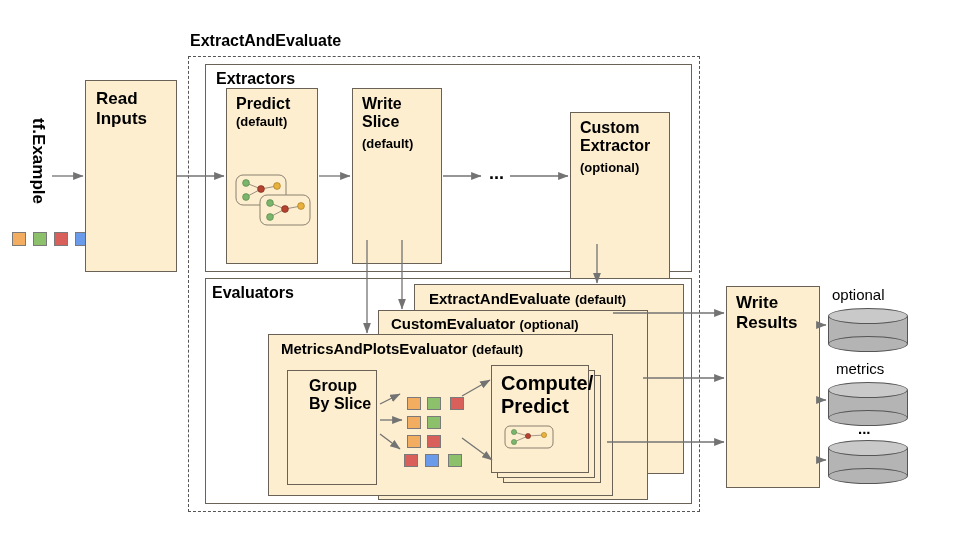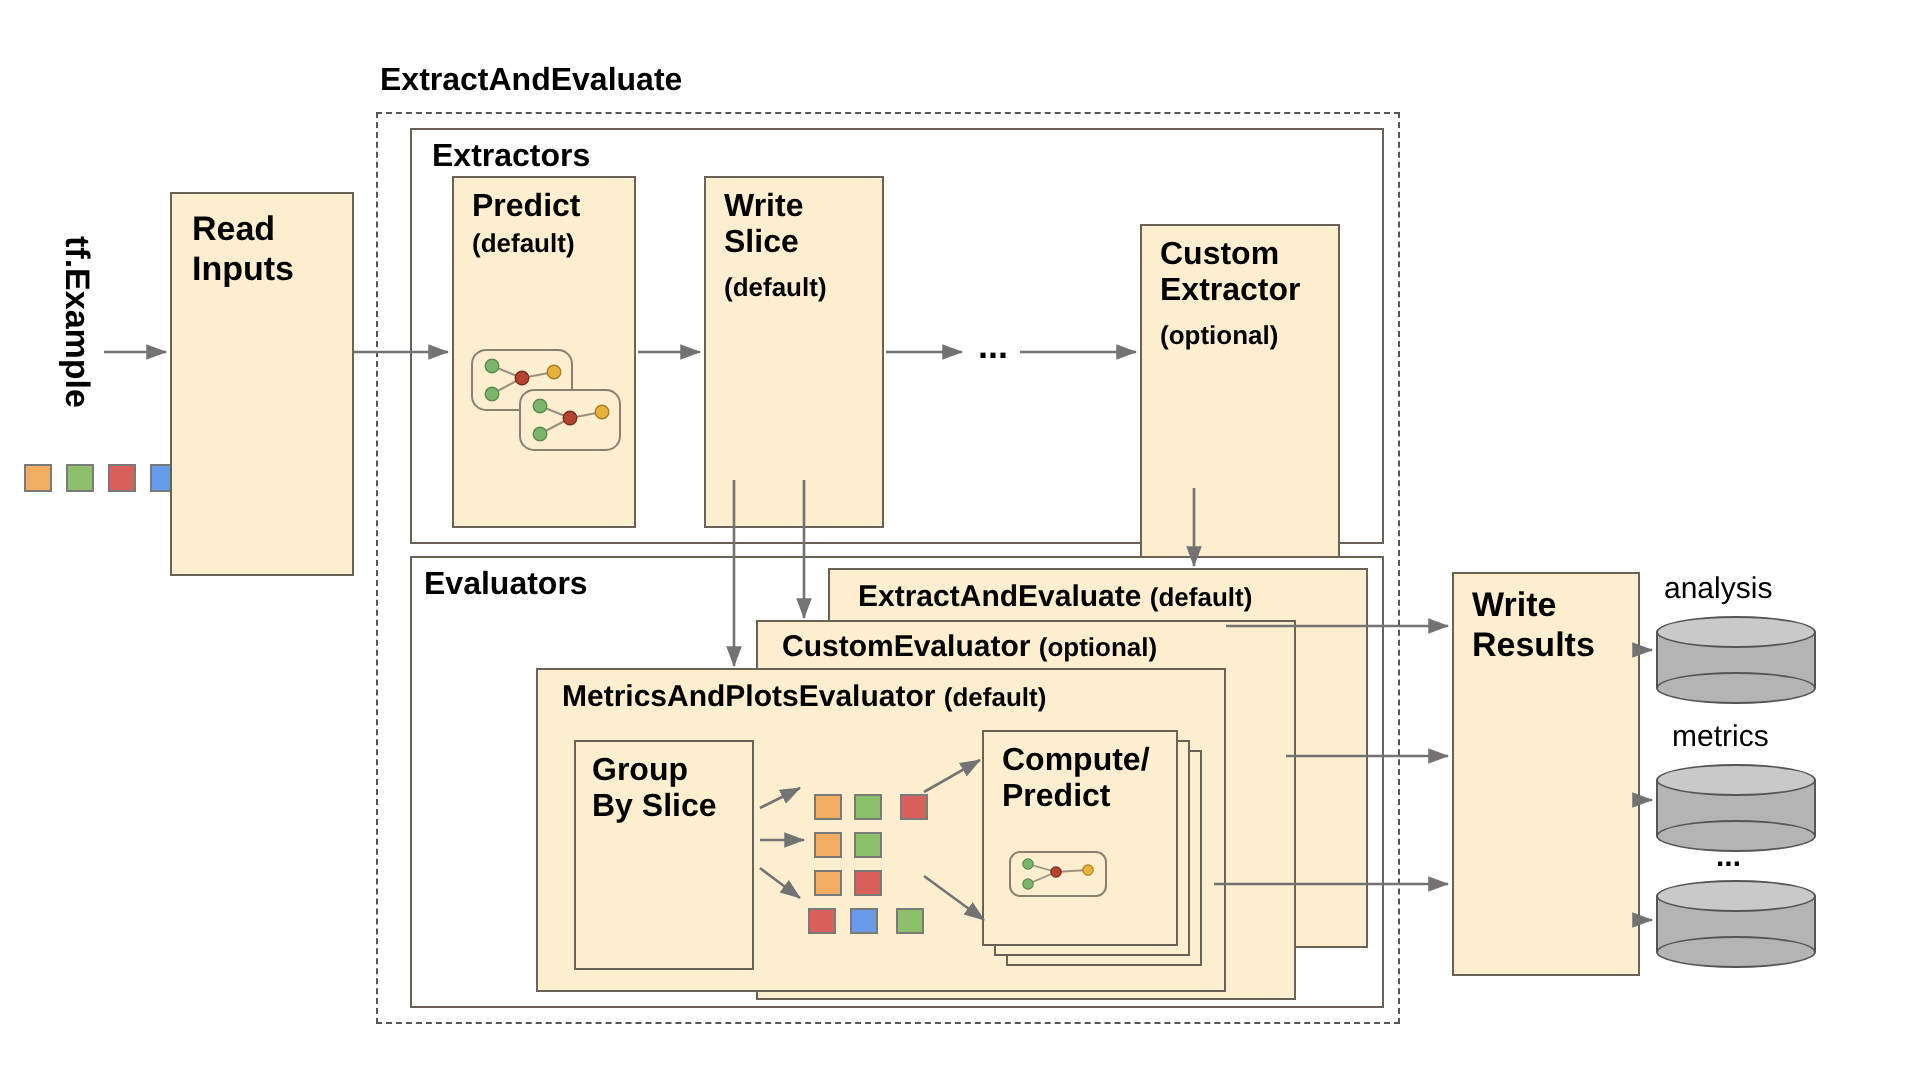--- a/index.html
+++ b/index.html
@@ -27,21 +27,21 @@
 
   <div class="lbl rot" style="left:48px;top:118px;font-size:17px;transform:rotate(90deg);">tf.Example</div>
 
   <div class="abs" style="left:12px;top:232px;width:70px;height:14px;">
     <span class="sq" style="left:0px;top:0;width:14px;height:14px;background:#F3AD60;"></span>
     <span class="sq" style="left:21px;top:0;width:14px;height:14px;background:#8CC06B;"></span>
     <span class="sq" style="left:42px;top:0;width:14px;height:14px;background:#D9605A;"></span>
     <span class="sq" style="left:63px;top:0;width:14px;height:14px;background:#6A9BEB;"></span>
   </div>
 
-  <div class="abs box" style="left:85px;top:80px;width:92px;height:192px;margin-top:16px;">
+  <div class="abs box" style="left:85px;top:80px;width:92px;height:192px;">
     <div class="lbl" style="left:10px;top:8px;font-size:17px;">
       <span>Read</span><br>
       <span>Inputs</span>
     </div>
   </div>
 
   <div class="lbl" style="left:190px;top:32px;font-size:16px;">ExtractAndEvaluate</div>
 
   <div class="abs dashed" style="left:188px;top:56px;width:512px;height:456px;"></div>
 
@@ -106,21 +106,21 @@
     </div>
   </div>
 
   <div class="abs box" style="left:268px;top:334px;width:345px;height:162px;padding-left:28px;">
     <div class="lbl" style="left:12px;top:5px;font-size:15px;white-space:nowrap;">
       <span>MetricsAndPlotsEvaluator</span>
       <span style="font-size:13px;">(default)</span>
     </div>
 
     <div class="abs box" style="left:18px;top:35px;width:90px;height:115px;">
-      <div class="lbl" style="left:8px;top:6px;font-size:16px;">
+      <div class="lbl" style="left:21px;top:6px;font-size:16px;">
         <span>Group</span><br>
         <span>By Slice</span>
       </div>
     </div>
 
     <div class="abs" style="left:138px;top:62px;width:70px;height:72px;">
       <span class="sq" style="left:0px;top:0px;width:14px;height:13px;background:#F3AD60;"></span>
       <span class="sq" style="left:20px;top:0px;width:14px;height:13px;background:#8CC06B;"></span>
       <span class="sq" style="left:43px;top:0px;width:14px;height:13px;background:#D9605A;"></span>
 
@@ -131,21 +131,21 @@
       <span class="sq" style="left:20px;top:38px;width:14px;height:13px;background:#D9605A;"></span>
 
       <span class="sq" style="left:-3px;top:57px;width:14px;height:13px;background:#D9605A;"></span>
       <span class="sq" style="left:18px;top:57px;width:14px;height:13px;background:#6A9BEB;"></span>
       <span class="sq" style="left:41px;top:57px;width:14px;height:13px;background:#8CC06B;"></span>
     </div>
 
     <div class="abs box" style="left:234px;top:40px;width:98px;height:108px;"></div>
     <div class="abs box" style="left:228px;top:35px;width:98px;height:108px;"></div>
     <div class="abs box" style="left:222px;top:30px;width:98px;height:108px;">
-      <div class="lbl" style="left:9px;top:6px;font-size:16px;">
+      <div class="lbl" style="left:9px;top:6px;font-size:20px;">
         <span>Compute/</span><br>
         <span>Predict</span>
       </div>
       <svg class="abs" style="left:12px;top:58px;width:52px;height:26px;" viewBox="0 0 52 26">
         <rect x="1" y="2" width="48" height="22" rx="5" fill="none" stroke="#8a8070" stroke-width="1"></rect>
         <line x1="10" y1="8" x2="24" y2="12" stroke="#9a9080" stroke-width="0.9"></line>
         <line x1="10" y1="18" x2="24" y2="12" stroke="#9a9080" stroke-width="0.9"></line>
         <line x1="24" y1="12" x2="40" y2="11" stroke="#9a9080" stroke-width="0.9"></line>
         <circle cx="10" cy="8" r="2.6" fill="#79b56a" stroke="#5c8a4f" stroke-width="0.6"></circle>
         <circle cx="10" cy="18" r="2.6" fill="#79b56a" stroke="#5c8a4f" stroke-width="0.6"></circle>
@@ -155,21 +155,21 @@
     </div>
   </div>
 
   <div class="abs box" style="left:726px;top:286px;width:94px;height:202px;">
     <div class="lbl" style="left:9px;top:6px;font-size:17px;">
       <span>Write</span><br>
       <span>Results</span>
     </div>
   </div>
 
-  <div class="cap" style="left:832px;top:286px;">analysis</div>
+  <div class="cap" style="left:832px;top:286px;">optional</div>
   <div class="cyl" style="left:828px;top:308px;width:80px;height:44px;">
     <div class="cyl-body"></div>
       <div class="cyl-bot"></div>
       <div class="cyl-top"></div>
   </div>
 
   <div class="cap" style="left:836px;top:360px;">metrics</div>
   <div class="cyl" style="left:828px;top:382px;width:80px;height:44px;">
     <div class="cyl-body"></div>
       <div class="cyl-bot"></div>

